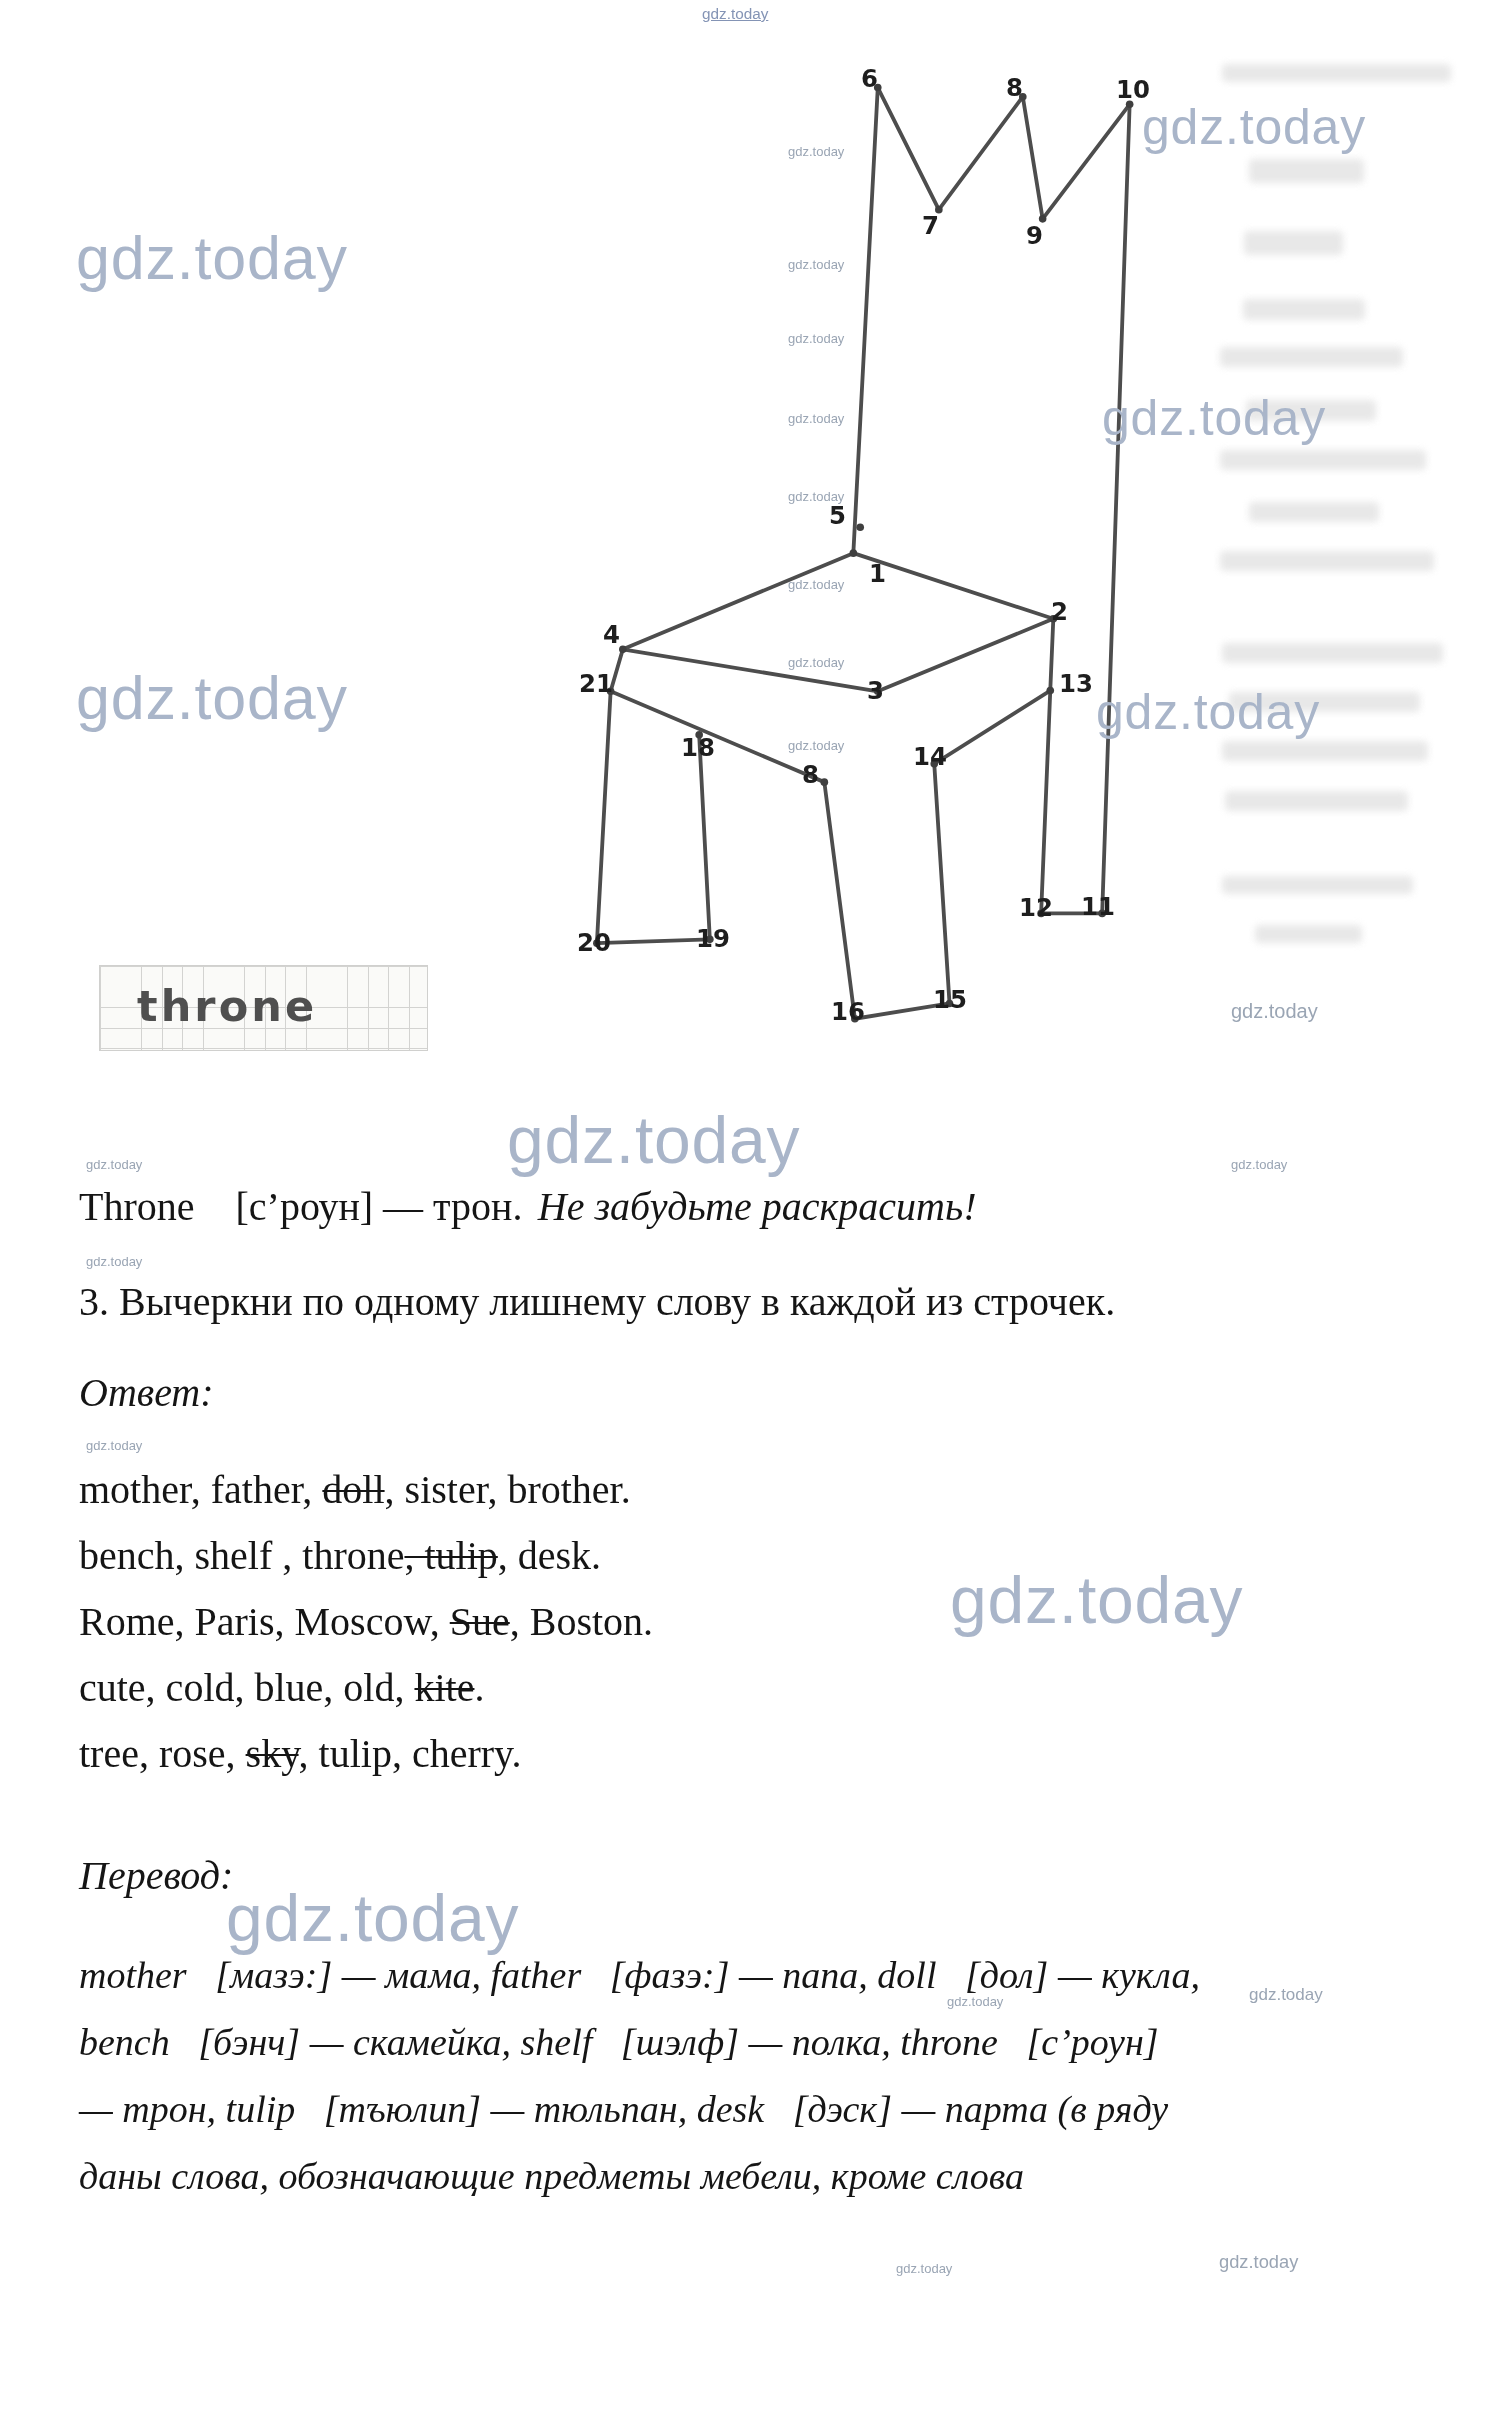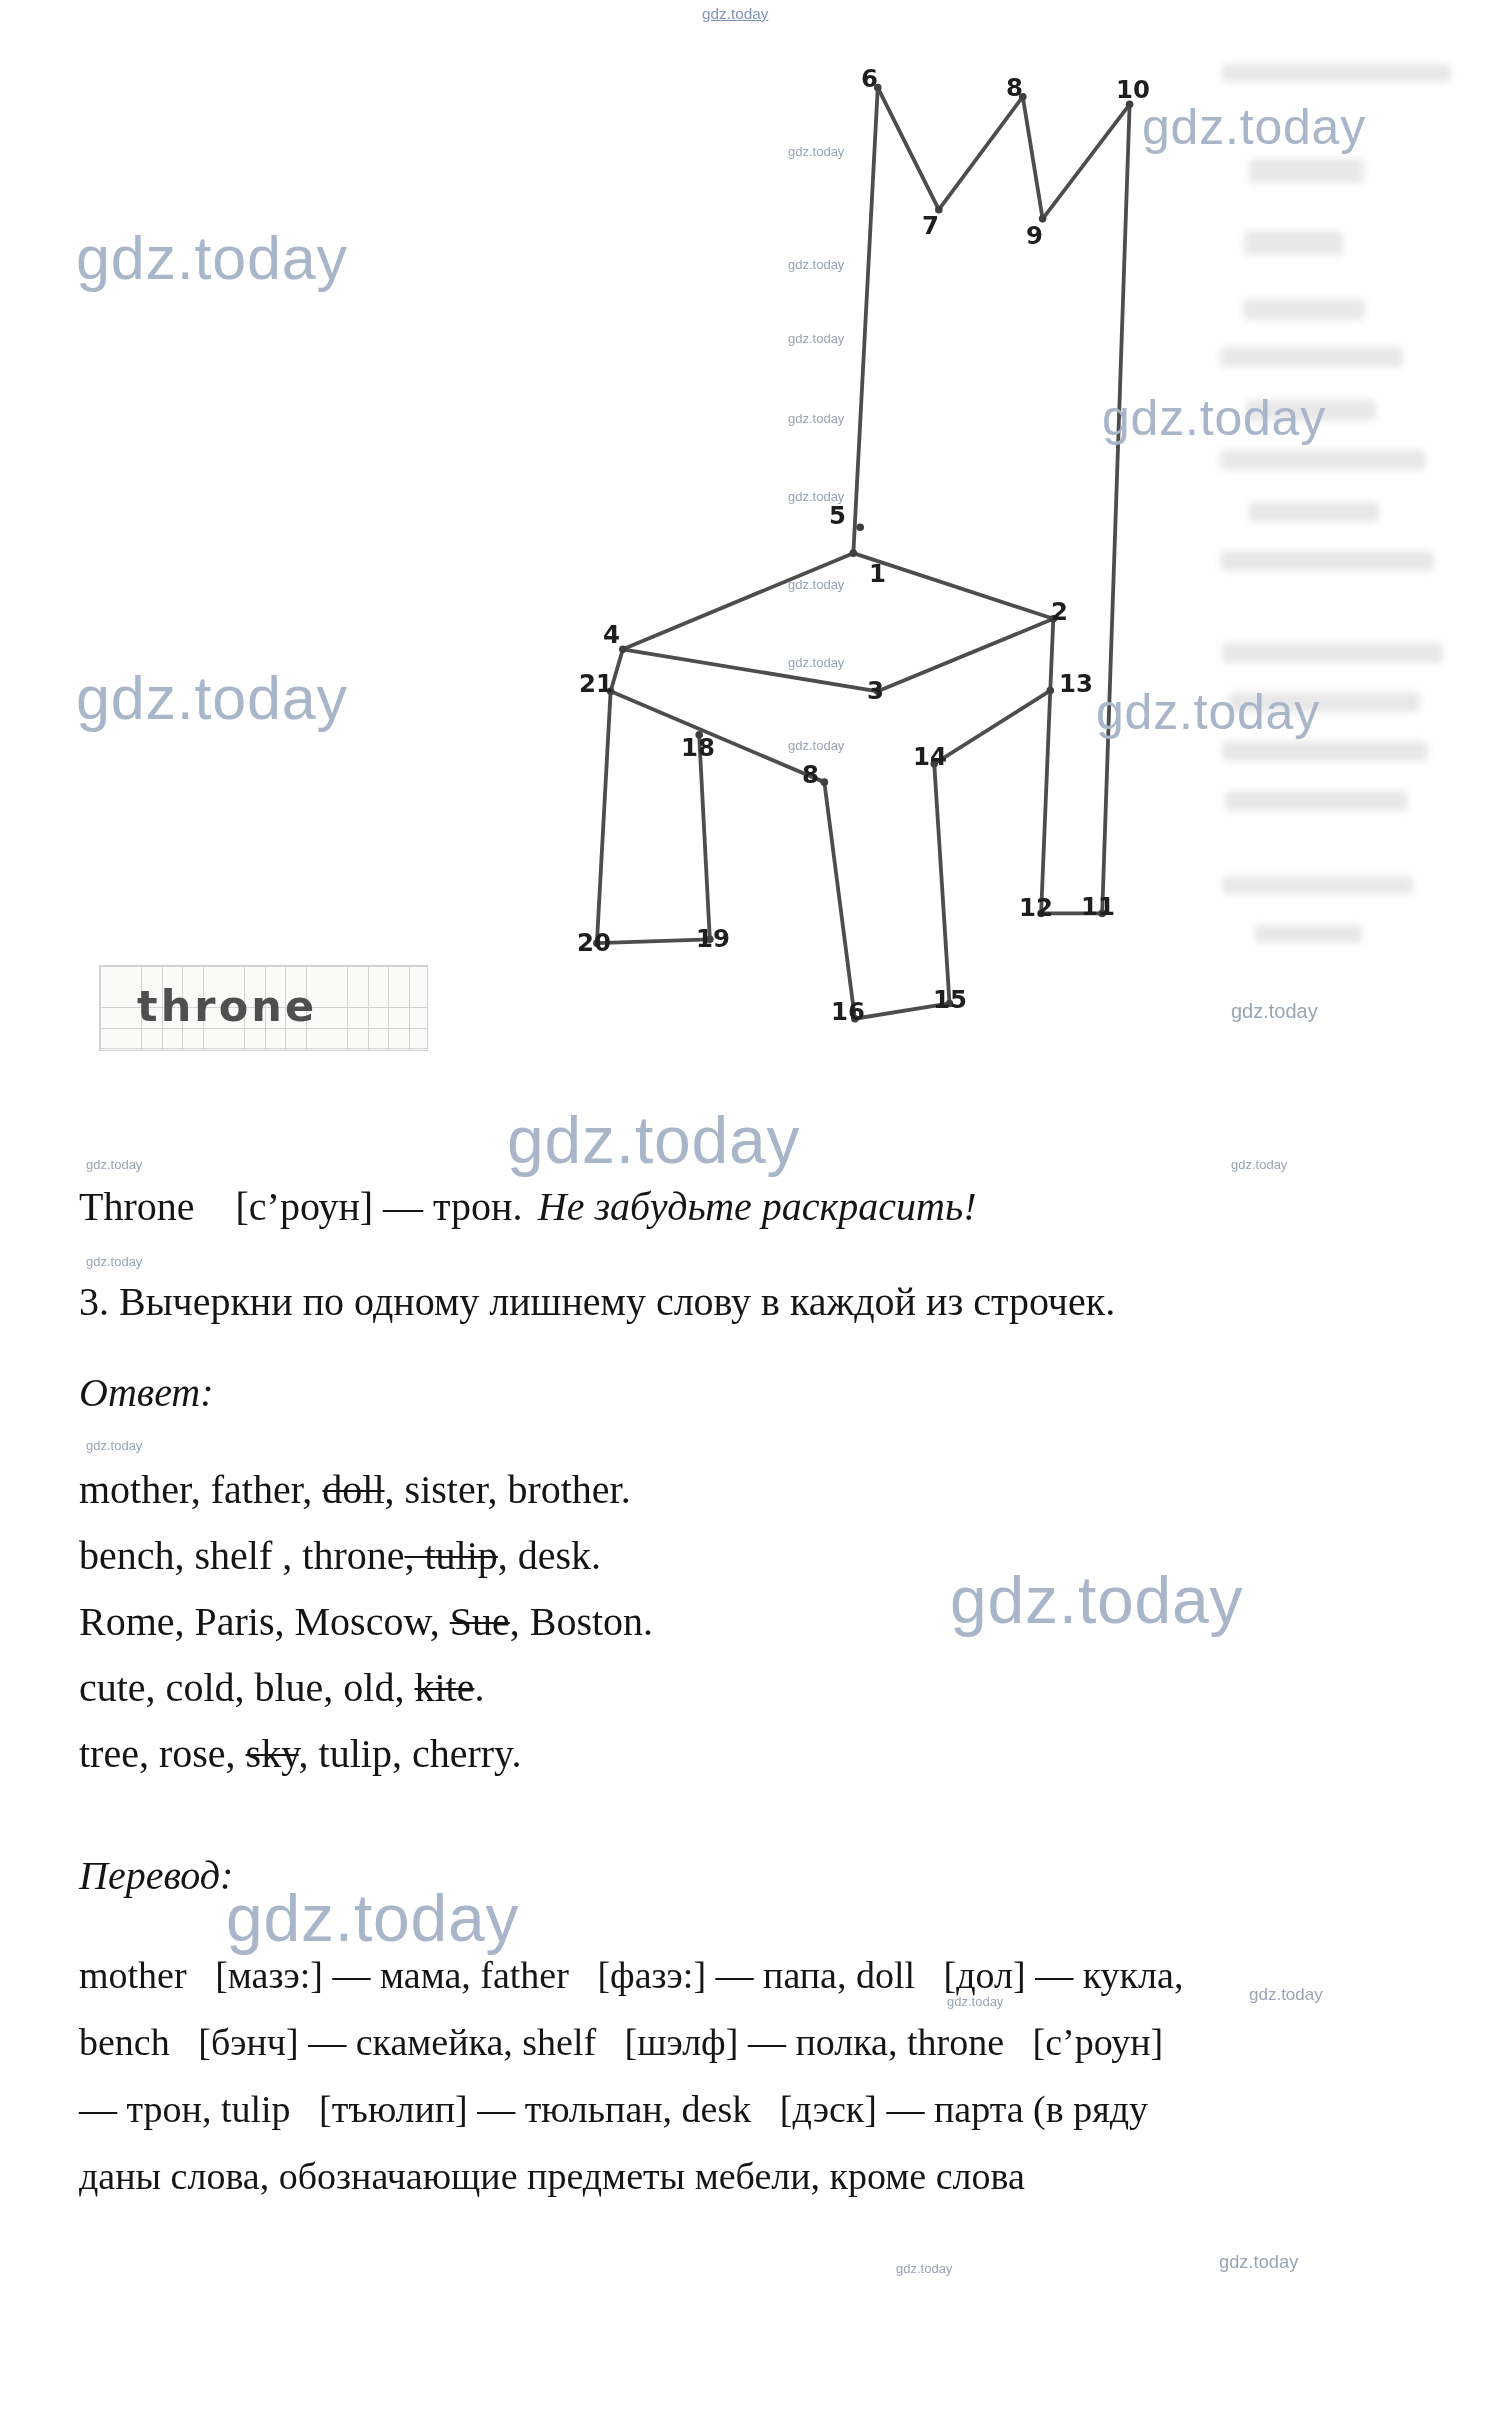--- a/index.html
+++ b/index.html
@@ -81,21 +81,21 @@
     z-index:4;
   }
   .row{line-height:66px;white-space:nowrap;}
   .strike{text-decoration:line-through;text-decoration-thickness:2.3px;margin-top:42px;}
   .trans{
     position:absolute;
     left:79px;top:1942px;
     font-size:38px;
     z-index:4;
   }
-  .tline{line-height:67px;white-space:pre;}
+  .tline{line-height:67px;white-space:pre;font-style:italic;}
 </style>
 </head>
 <body>
 
 <div class="page">
 
   <div class="ghost" style="left:1222px;top:64px;width:229px;height:18.3px;"></div>
   <div class="ghost" style="left:1249px;top:159px;width:115px;height:24.4px;"></div>
   <div class="ghost" style="left:1244px;top:231px;width:99px;height:24.4px;"></div>
   <div class="ghost" style="left:1243px;top:299px;width:122px;height:21.4px;"></div>

